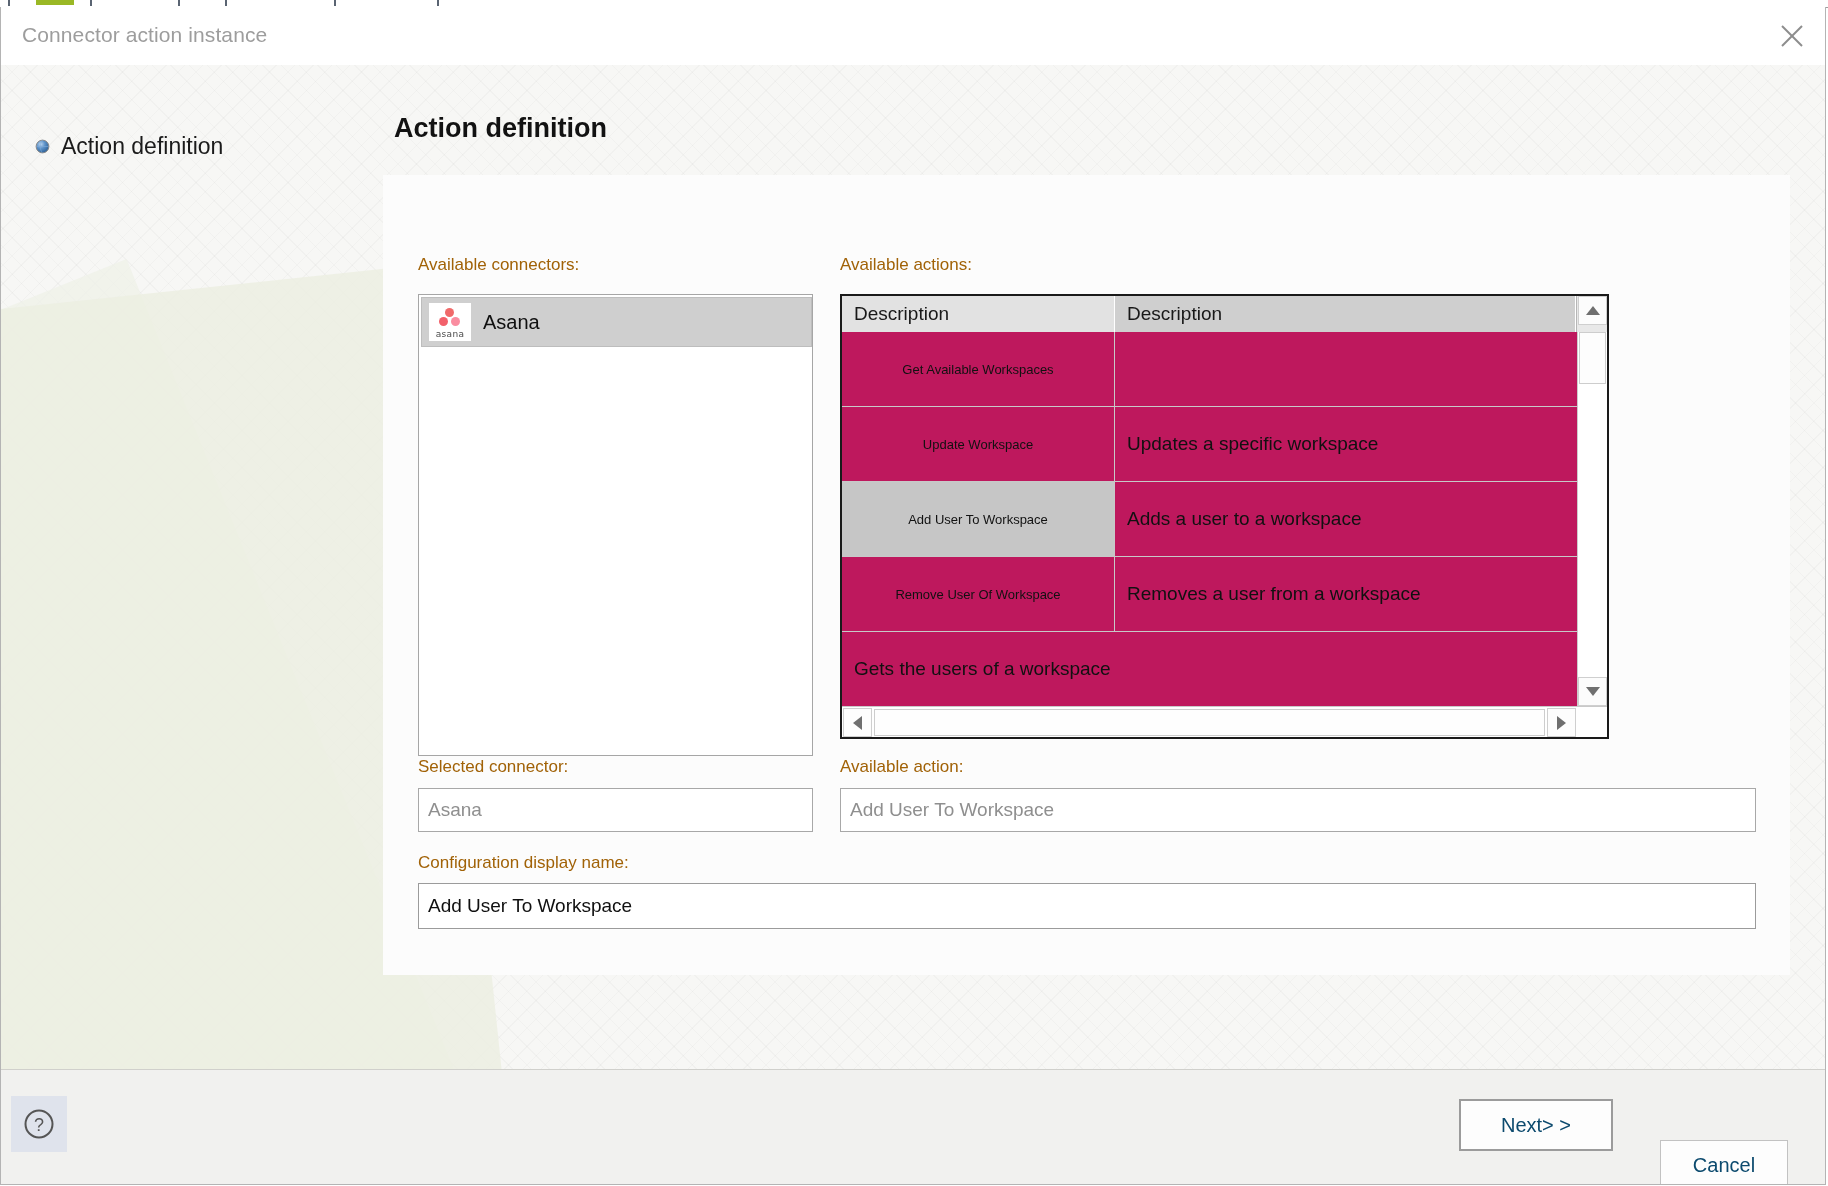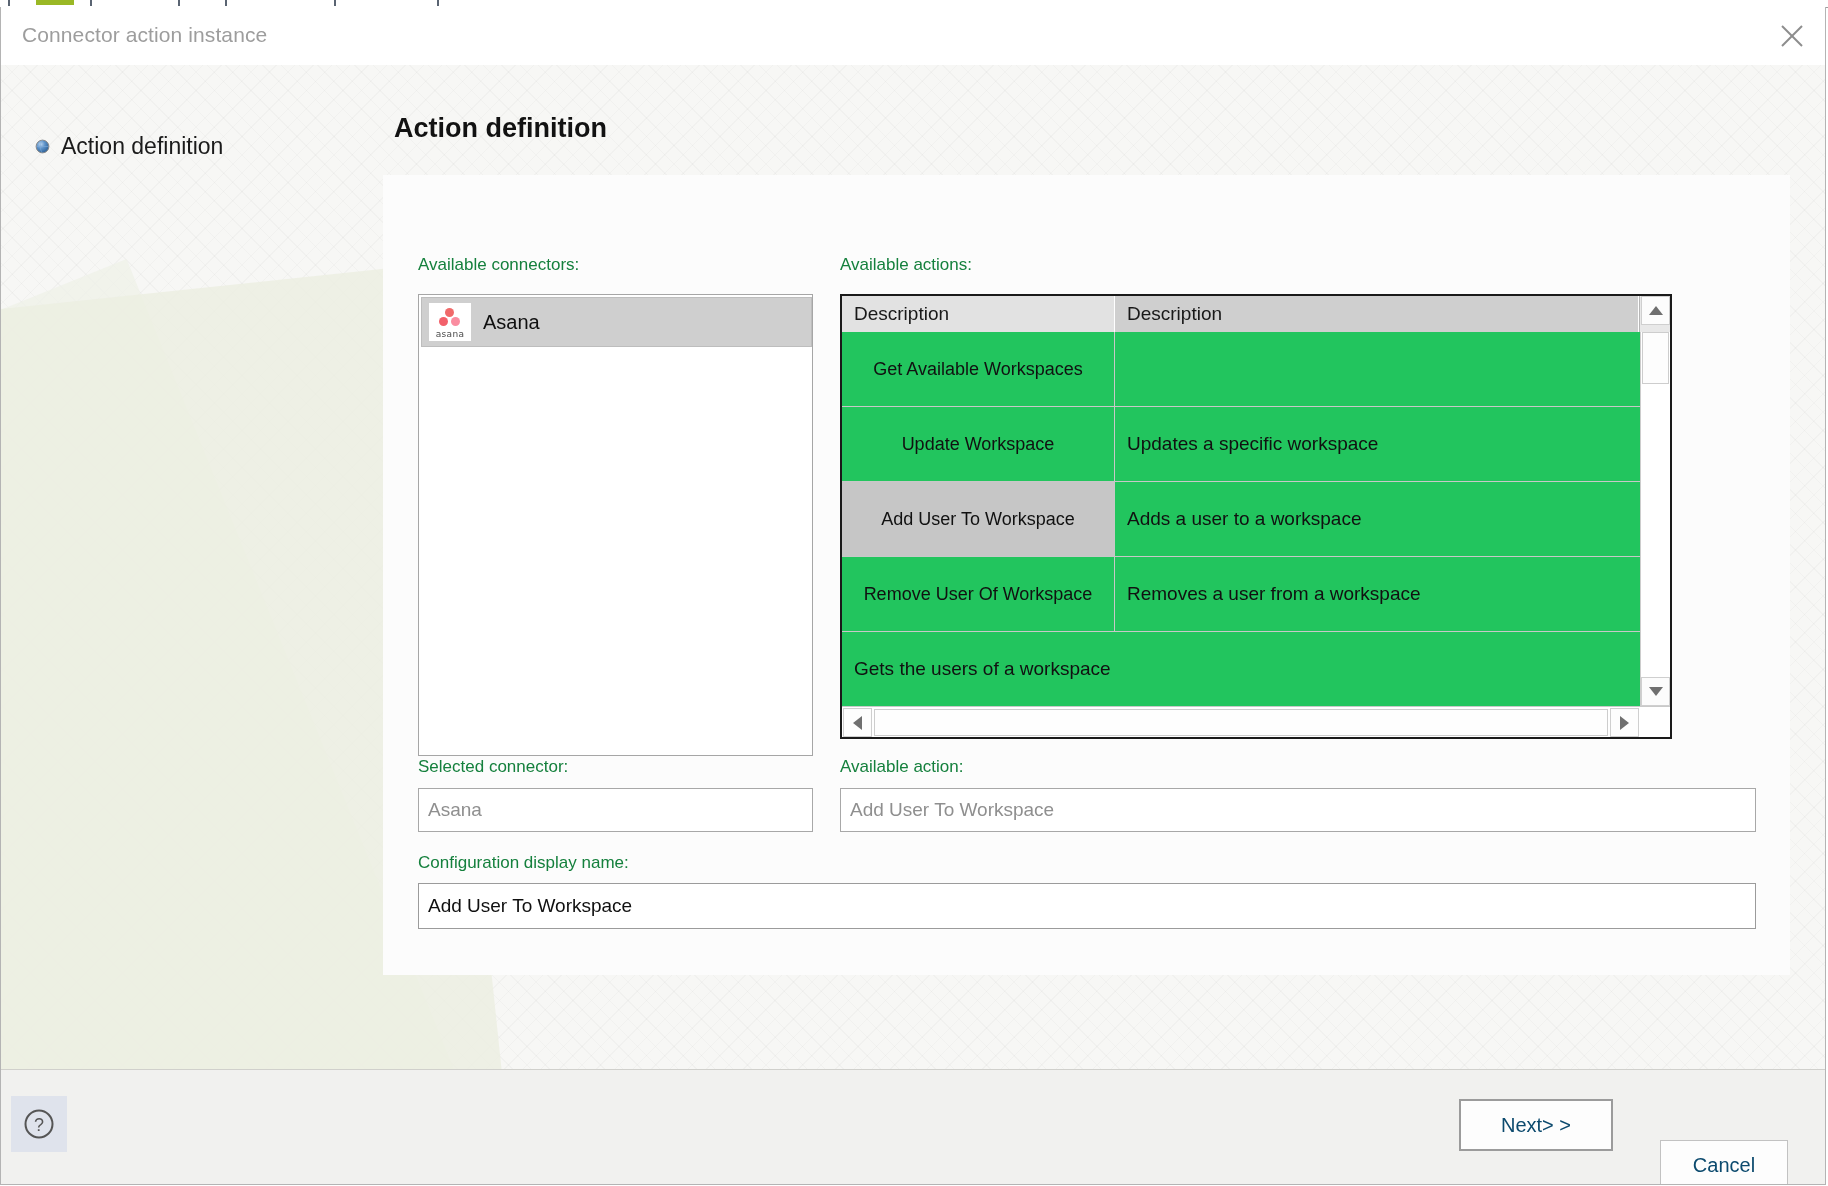--- a/index.html
+++ b/index.html
@@ -156,21 +156,21 @@
     top: 110px;
     width: 1407px;
     height: 800px;
     background: #fcfcfc;
     box-sizing: border-box;
   }
 
   .field-label {
     position: absolute;
     font-size: 17px;
-    color: #15803d;
+    color: #a16207;
     white-space: nowrap;
   }
 
   
   .connectors-box {
     position: absolute;
     left: 35px;
     top: 119px;
     width: 395px;
     height: 462px;
@@ -219,24 +219,24 @@
   .connector-name {
     font-size: 20px;
     color: #101010;
   }
 
   
   .actions-box {
     position: absolute;
     left: 457px;
     top: 119px;
-    width: 832px;
+    width: 769px;
     height: 445px;
     border: 2px solid #1a1a1a;
-    background: #22c55e;
+    background: #be185d;
     box-sizing: border-box;
     overflow: hidden;
   }
   .grid-head {
     position: absolute;
     left: 0; top: 0;
     width: 100%;
     height: 36px;
     display: flex;
     box-sizing: border-box;
@@ -274,21 +274,21 @@
     cursor: pointer;
   }
   .grid-row .c1 {
     width: 273px;
     box-sizing: border-box;
     border-right: 1px solid #c8c8c8;
     display: flex;
     align-items: center;
     justify-content: center;
     text-align: center;
-    font-size: 18px;
+    font-size: 13px;
     color: #111111;
     padding: 0 6px;
   }
   .grid-row .c2 {
     flex: 1 1 auto;
     box-sizing: border-box;
     display: flex;
     align-items: center;
     font-size: 19px;
     color: #111111;

